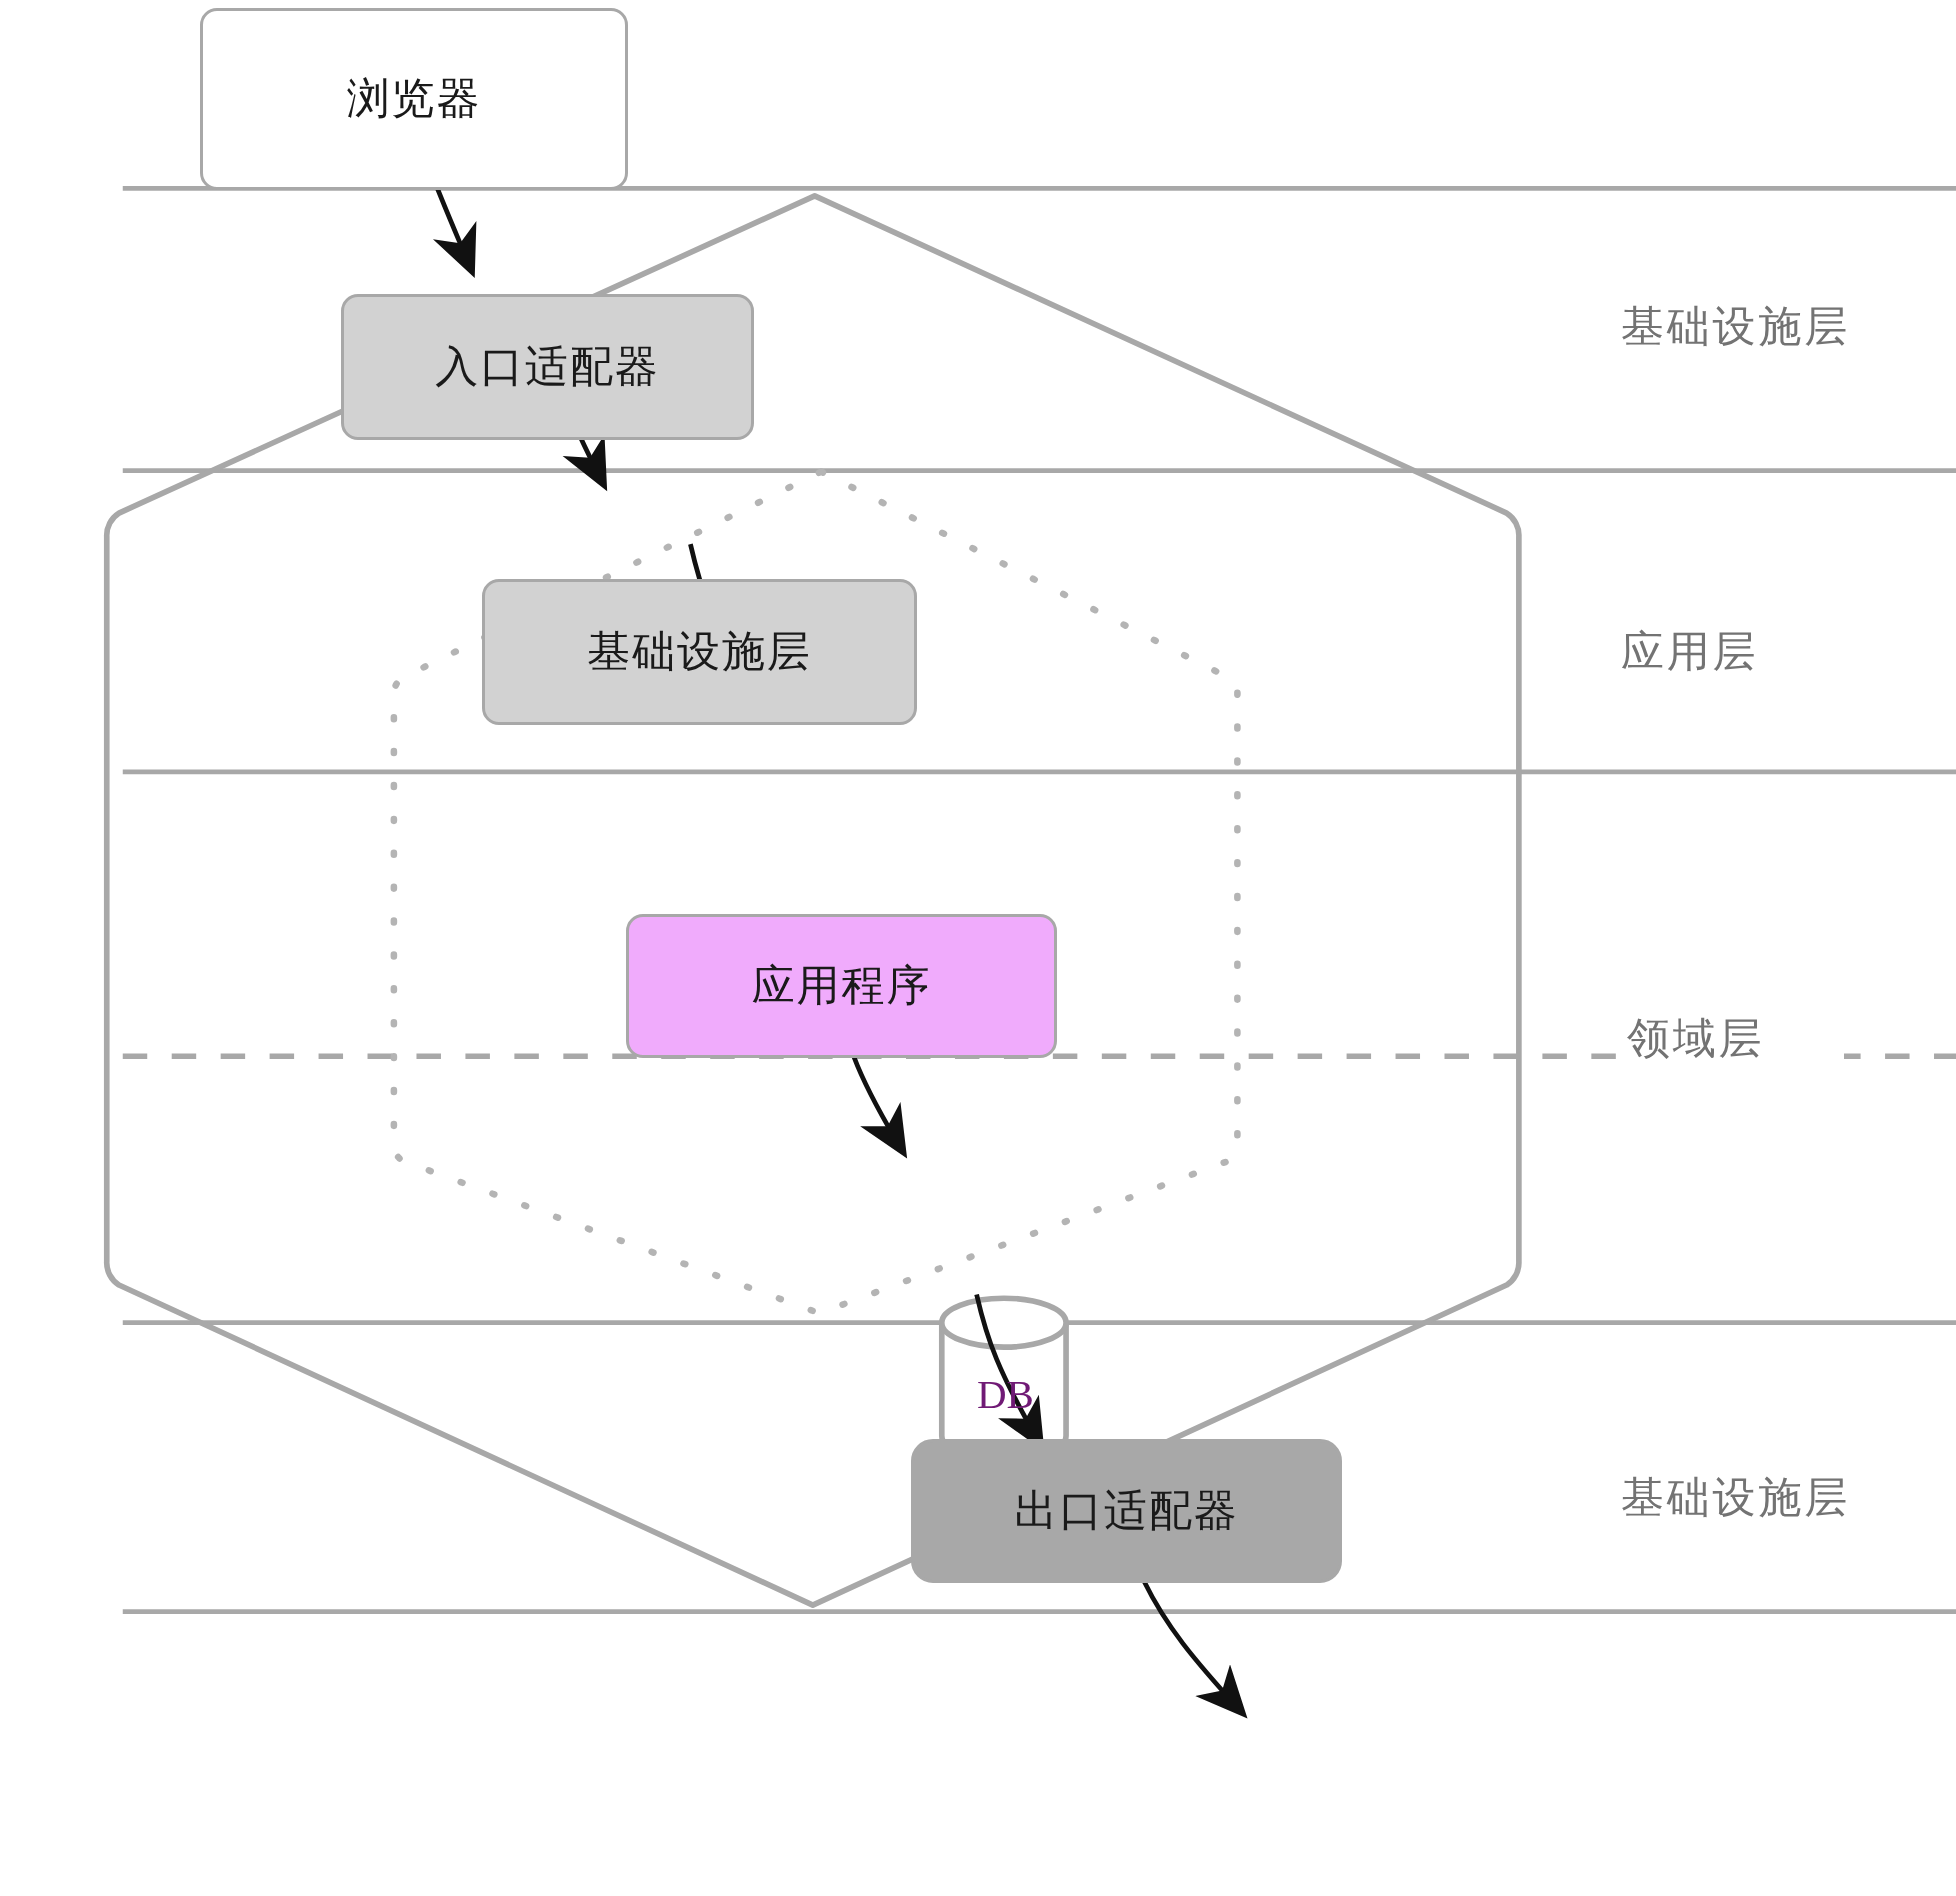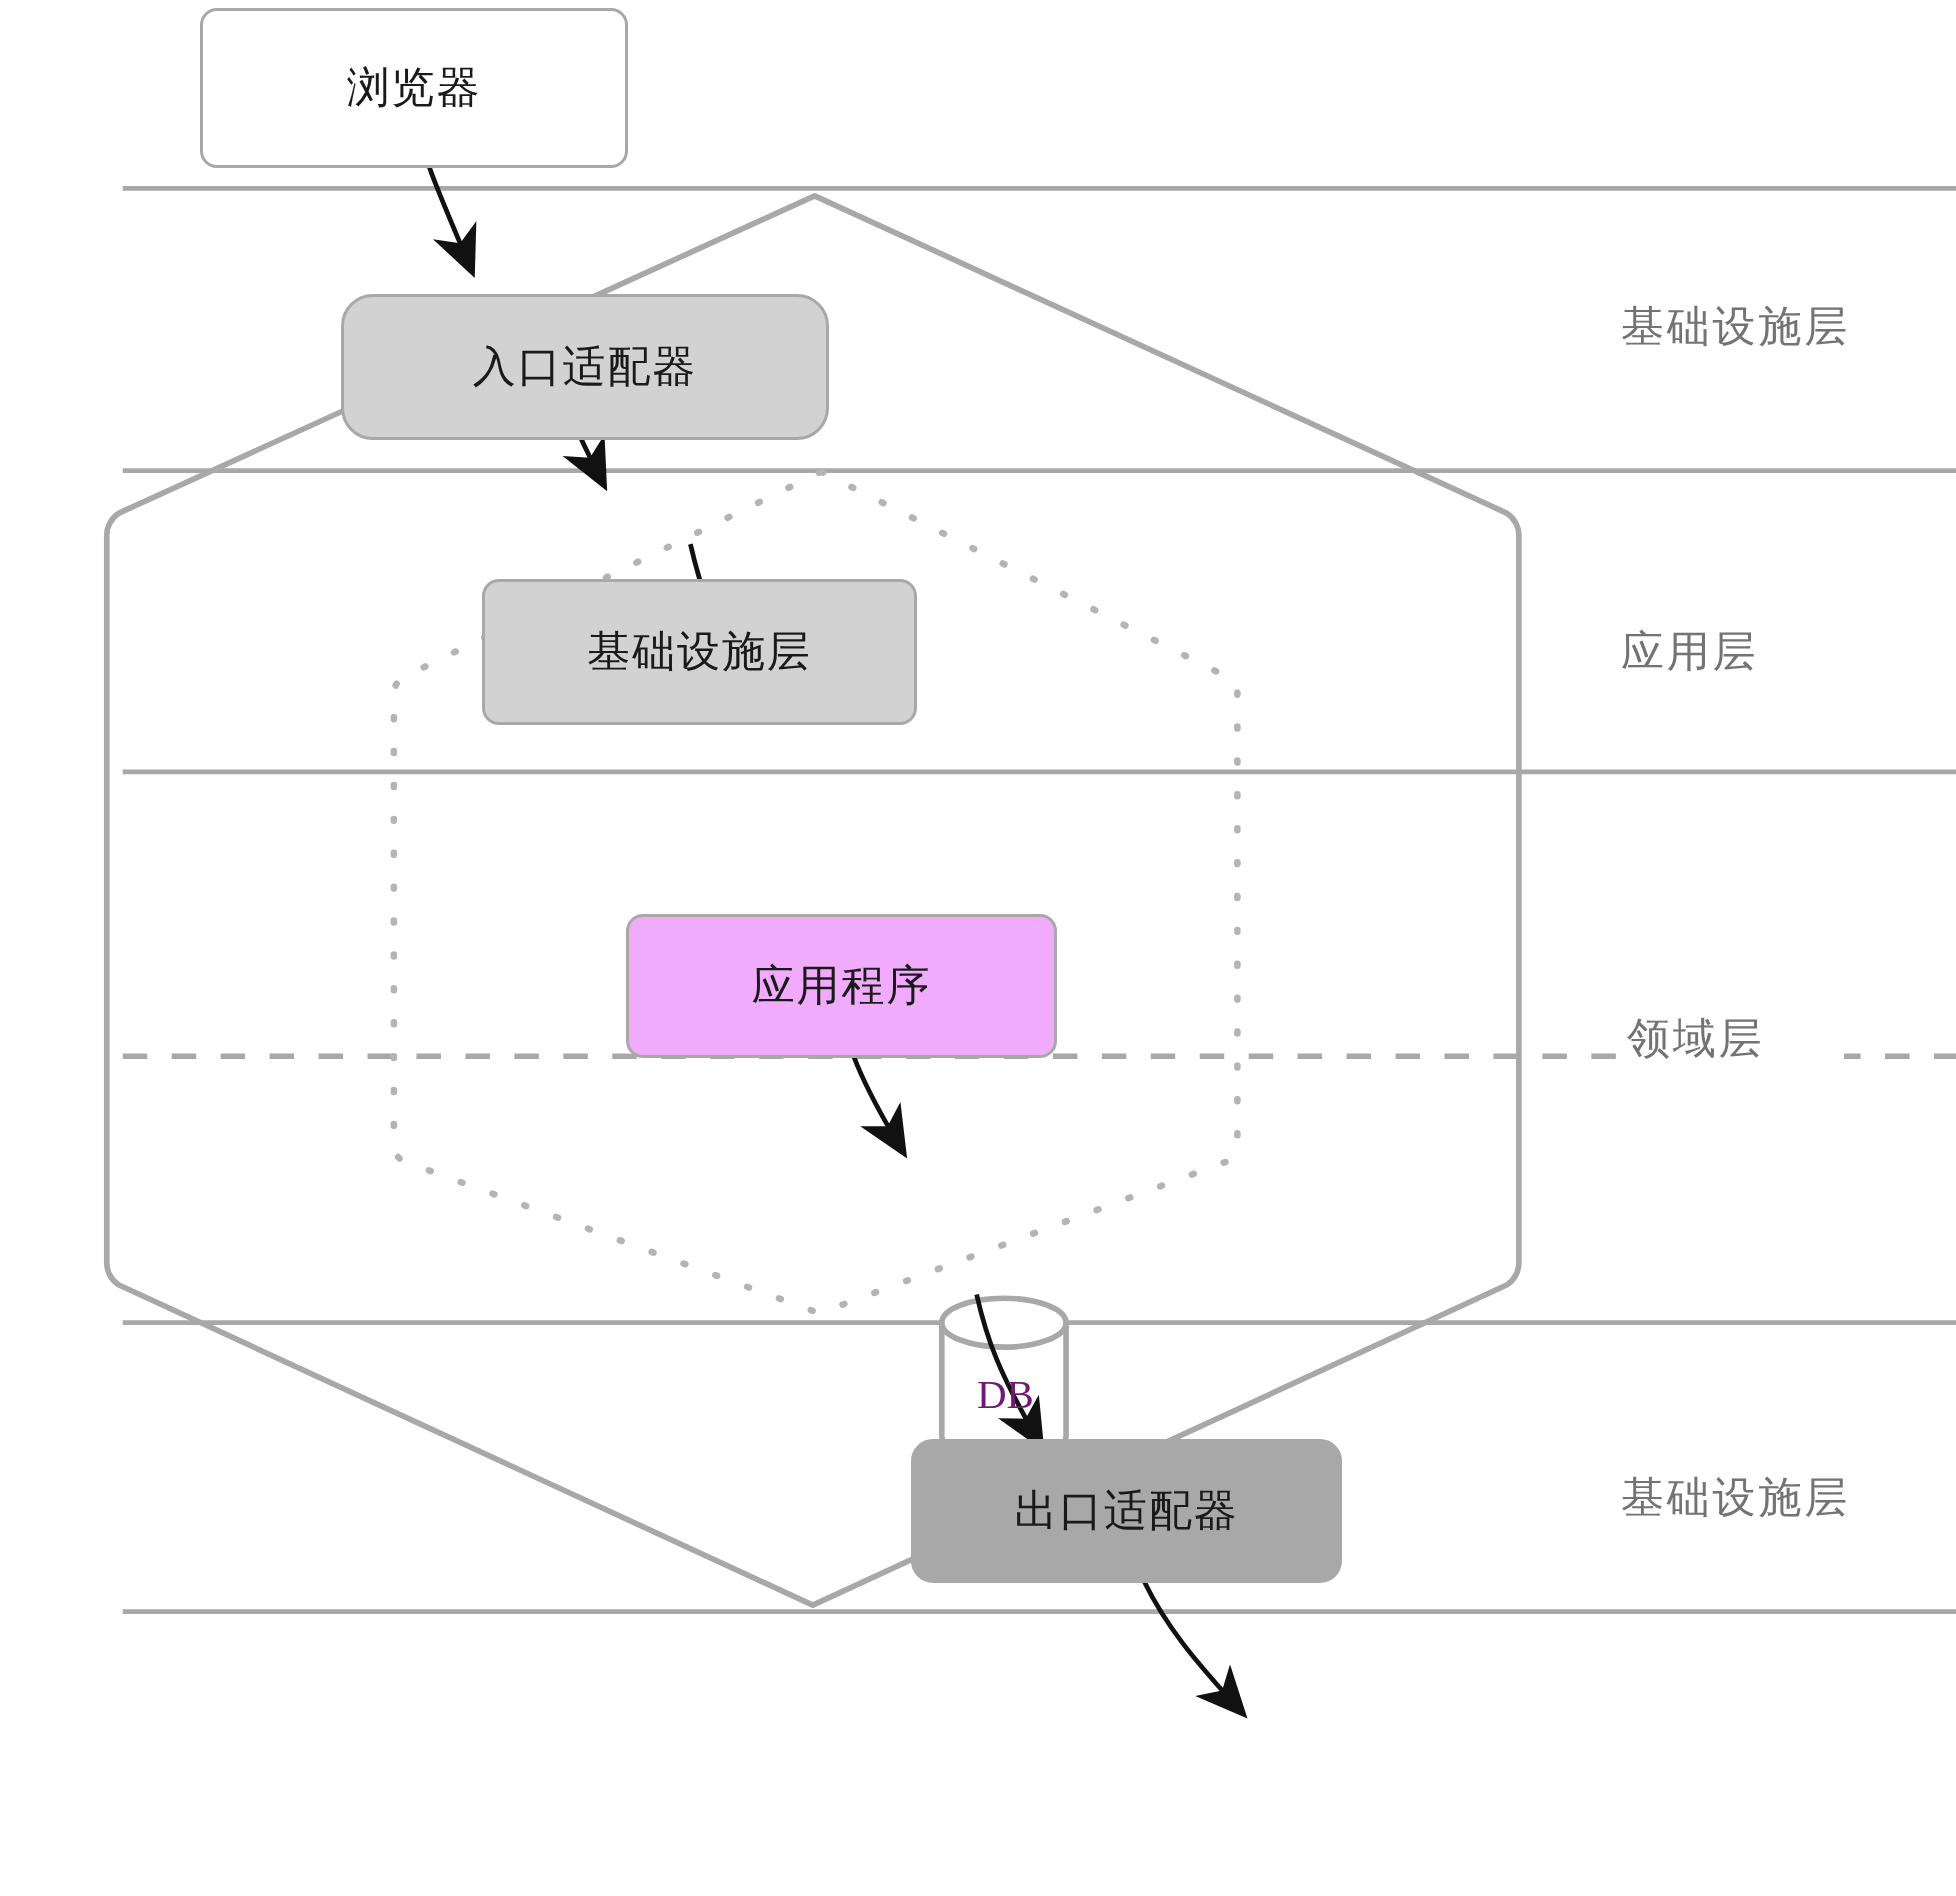--- a/index.html
+++ b/index.html
@@ -97,25 +97,25 @@
       <path d="M 578,352 C 588,400 600,435 640,513" fill="none" stroke="#111111" stroke-width="5" marker-end="url(#arrowhead)"></path>
       <path d="M 733,578 C 744,626 756,661 796,740" fill="none" stroke="#111111" stroke-width="5" marker-end="url(#arrowhead)"></path>
       <path d="M 889,1063 C 900,1111 912,1146 958,1222" fill="none" stroke="#111111" stroke-width="5" marker-end="url(#arrowhead)"></path>
       <path d="M 1037,1375 C 1048,1423 1060,1457 1104,1533" fill="none" stroke="#111111" stroke-width="5" marker-end="url(#arrowhead)"></path>
       <path d="M 1215,1680 C 1238,1727 1267,1762 1318,1818" fill="none" stroke="#111111" stroke-width="5" marker-end="url(#arrowhead)"></path>
     </g>
   </svg>
 
   <div class="labelmask" style="left:1618px;top:1034px;width:226px;height:49px;"></div>
 
-  <div class="nodebox white" style="left:200px;top:7.5px;width:428px;height:160px;text-align:center;">
+  <div class="nodebox white" style="left:200px;top:7.5px;width:428px;height:182px;text-align:center;">
     <span>浏览器</span>
   </div>
 
-  <div class="nodebox lightgray" style="left:341px;top:294px;width:488px;height:146px;border-radius:32px;">
+  <div class="nodebox lightgray" style="left:341px;top:294px;width:413px;height:146px;">
     <span>入口适配器</span>
   </div>
 
   <div class="nodebox lightgray" style="left:482px;top:579px;width:435px;height:146px;">
     <span>基础设施层</span>
   </div>
 
   <div class="nodebox yellow" style="left:626px;top:866px;width:431px;height:144px;">
     <span>应用程序</span>
   </div>

